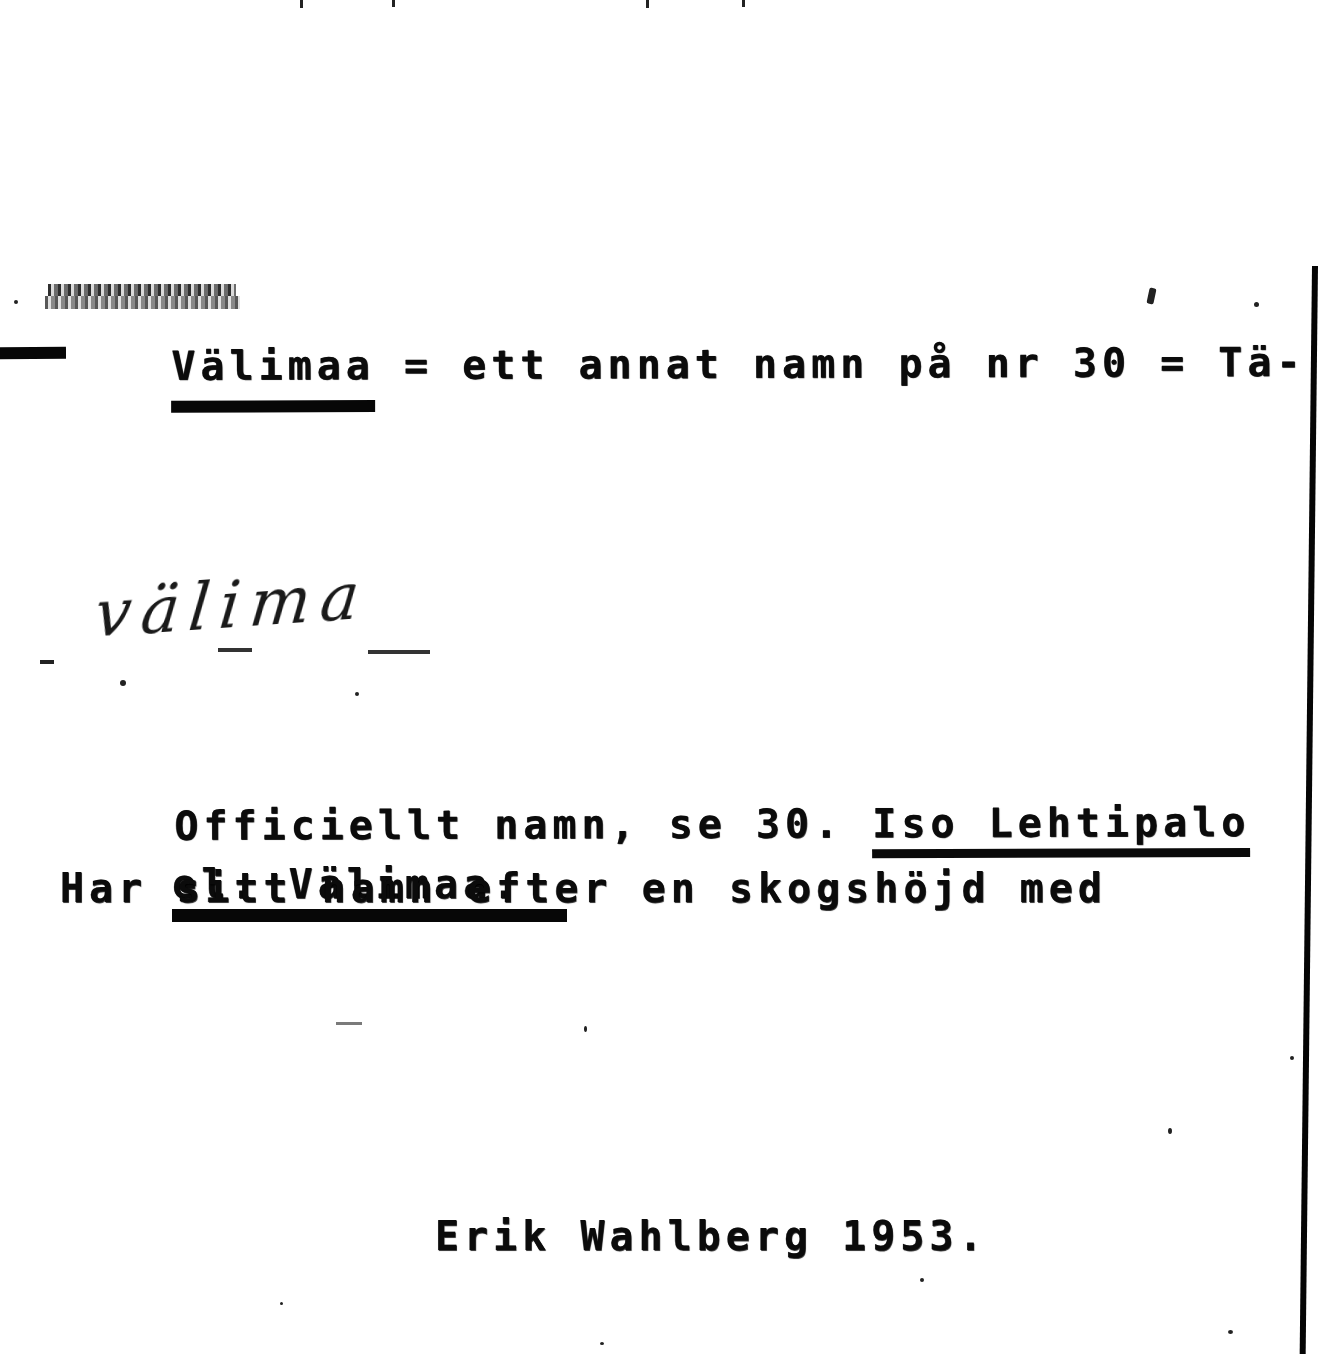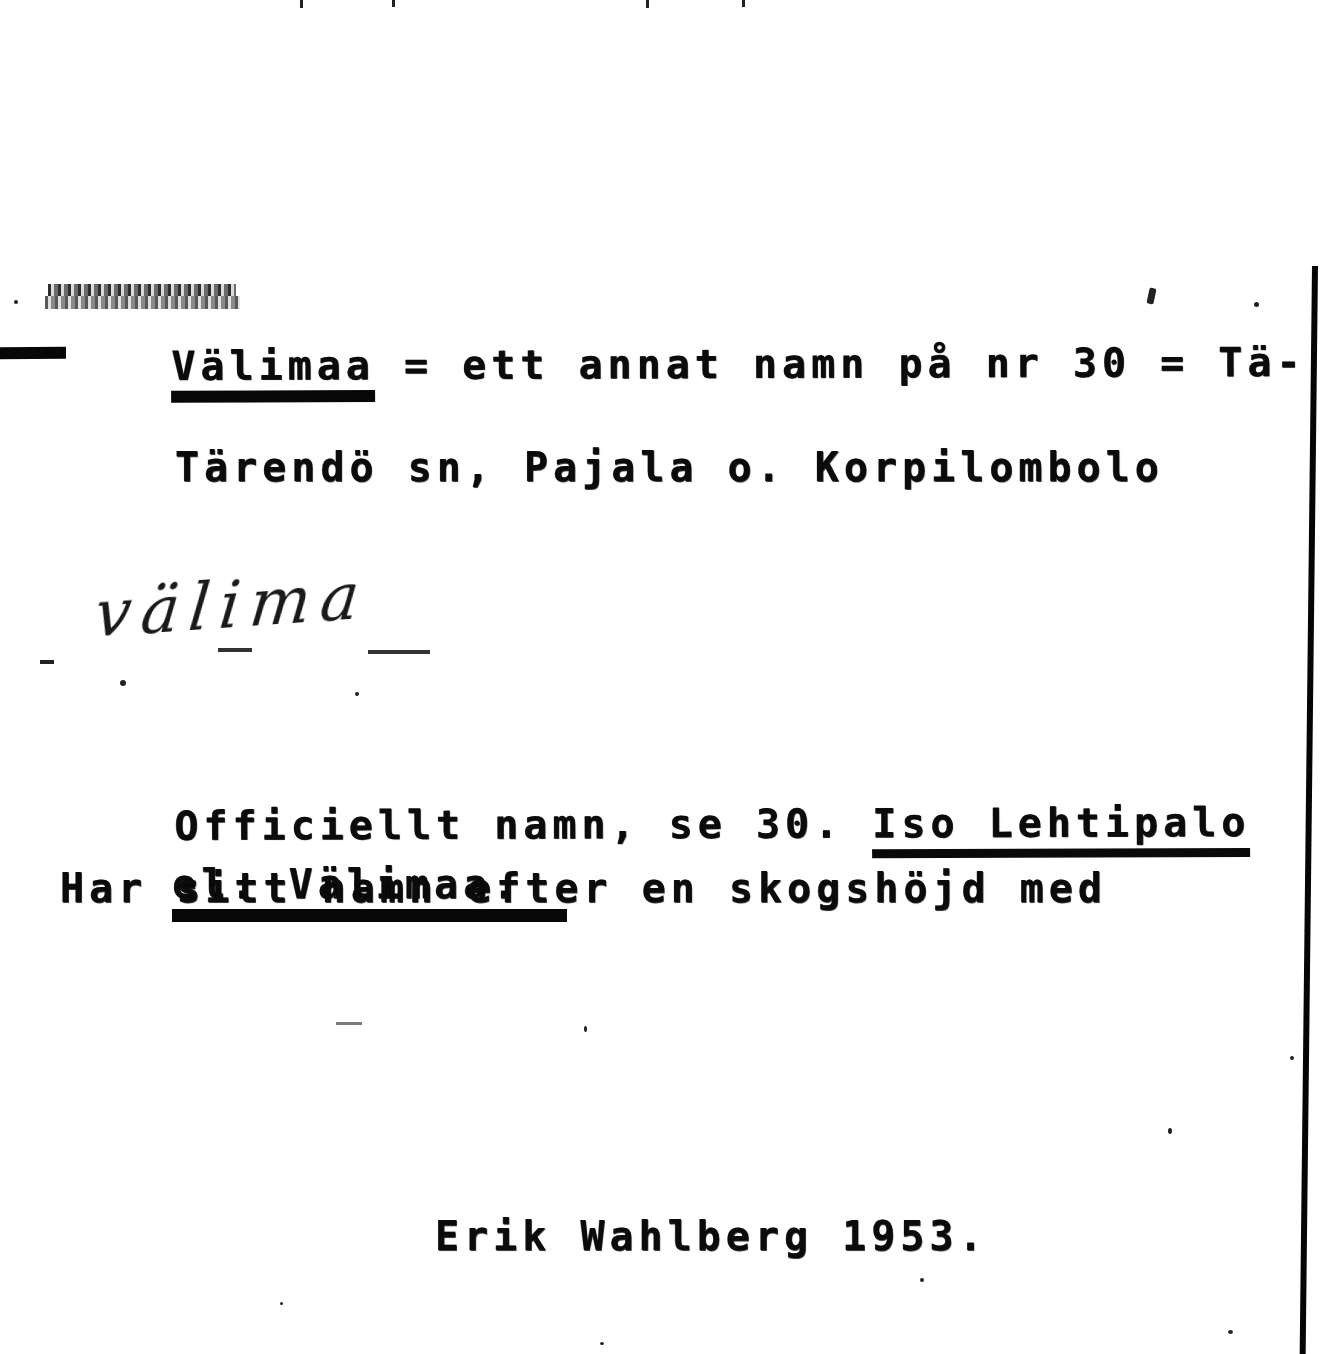--- a/index.html
+++ b/index.html
@@ -14,21 +14,21 @@
     position:absolute;
     font-weight:bold;
     font-size:40px;
     line-height:48px;
     letter-spacing:5px;
     color:#0b0b0b;
     white-space:pre;
     text-shadow:0.6px 0.6px 0.7px rgba(0,0,0,0.8), -0.3px 0.3px 0.4px rgba(0,0,0,0.45);
   }
   .tline span{white-space:pre;}
-  .ul-heavy{border-bottom:12px solid #070707;padding-bottom:2px;}
+  .ul-heavy{border-bottom:12px solid #070707;padding-bottom:12px;}
   .ul-med{border-bottom:9px solid #0a0a0a;padding-bottom:3px;}
   .ul-line{border-bottom:13px solid #070707;padding-bottom:2px;padding-right:46px;}
   .bar{position:absolute;background:#070707;}
   .hand{
     position:absolute;
     font-family:"DejaVu Serif","Liberation Serif",serif;
     font-style:italic;
     font-weight:normal;
     font-size:64px;
     letter-spacing:10px;
@@ -57,21 +57,20 @@
   <div class="smudge" style="left:48px;top:284px;width:188px;height:12px;"></div>
   <div class="smudge" style="left:45px;top:296px;width:195px;height:13px;opacity:.8;"></div>
 
   <div class="tline" style="left:55px;top:292px;transform:rotate(-0.2deg);">
     <span class="ul-heavy">Välimaa</span><span> = ett annat namn på nr 30 = Tä-</span>
   </div>
 
   <div class="bar" style="left:0px;top:347px;width:66px;height:12px;transform:rotate(-0.4deg);"></div>
 
 
-  <div class="tline" style="left:175px;top:443px;">Tärendö sn, Pajala o. Korpilombolo</div>
 
   <div class="hand" style="left:95px;top:568px;">välima</div>
   <div class="dash" style="left:218px;top:648px;width:34px;height:4px;"></div>
   <div class="dash" style="left:368px;top:650px;width:62px;height:4px;"></div>
 
   <div class="tline" style="left:58px;top:752px;transform:rotate(-0.2deg);">
     <span>Officiellt namn, se 30. </span><span class="ul-med">Iso Lehtipalo</span>
   </div>
 
   <div class="tline" style="left:56px;top:812px;">

